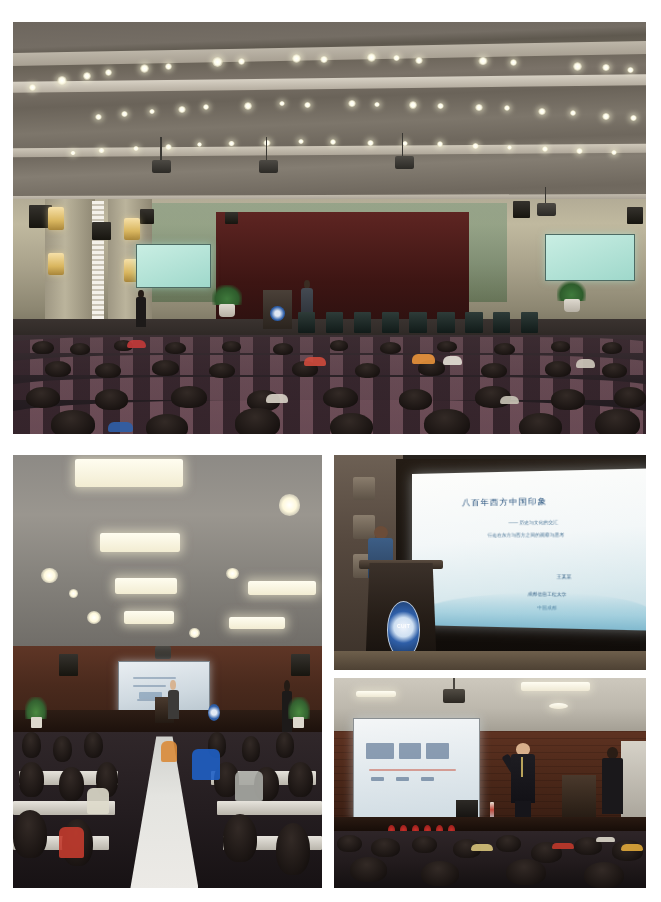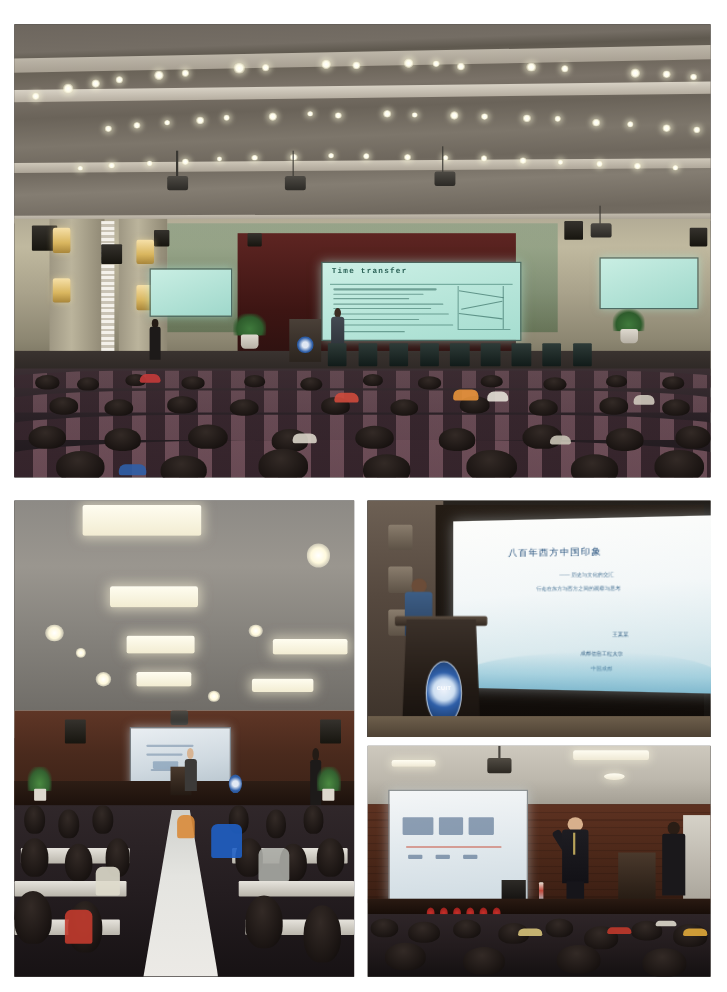--- a/index.html
+++ b/index.html
@@ -498,39 +498,20 @@
       <div class="spk-box" style="left:97%;top:45%;width:2.6%;height:4%;"></div>
 
       <div class="sconce" style="left:5.5%;top:45%;"></div>
       <div class="sconce" style="left:5.5%;top:56%;"></div>
       <div class="sconce" style="left:17.5%;top:47.5%;"></div>
       <div class="sconce" style="left:17.5%;top:57.5%;"></div>
 
       <div class="screen-side left"></div>
       <div class="screen-side right"></div>
 
-      <div class="screen-main">
-        <div class="slide-title">Time transfer</div>
-        <div class="rule"></div>
-        <div class="bullet-line" style="top:33%;width:52%;"></div>
-        <div class="bullet-line" style="top:39%;width:45%;"></div>
-        <div class="bullet-line" style="top:45%;width:38%;"></div>
-        <div class="bullet-line" style="top:52%;width:55%;"></div>
-        <div class="bullet-line" style="top:58%;width:49%;"></div>
-        <div class="bullet-line" style="top:65%;width:58%;"></div>
-        <div class="bullet-line" style="top:72%;width:43%;"></div>
-        <div class="bullet-line" style="top:79%;width:60%;"></div>
-        <div class="bullet-line" style="top:88%;width:36%;"></div>
-        <div class="diagram">
-          <div class="diag-seg" style="left:0;top:18%;width:88%;transform:rotate(9deg);"></div>
-          <div class="diag-seg" style="left:4%;top:44%;width:80%;transform:rotate(-11deg);"></div>
-          <div class="diag-seg" style="left:0;top:70%;width:86%;transform:rotate(7deg);"></div>
-          <div class="diag-seg" style="left:86%;top:0;width:1px;height:100%;background:rgba(40,95,85,.55);"></div>
-        </div>
-      </div>
 
       <div class="plant" style="left:31.5%;top:64%;">
         <div class="leaf"></div>
           <div class="pot"></div>
       </div>
       <div class="plant" style="left:86%;top:63%;">
         <div class="leaf"></div>
           <div class="pot"></div>
       </div>
       <div class="podium-top"></div>

